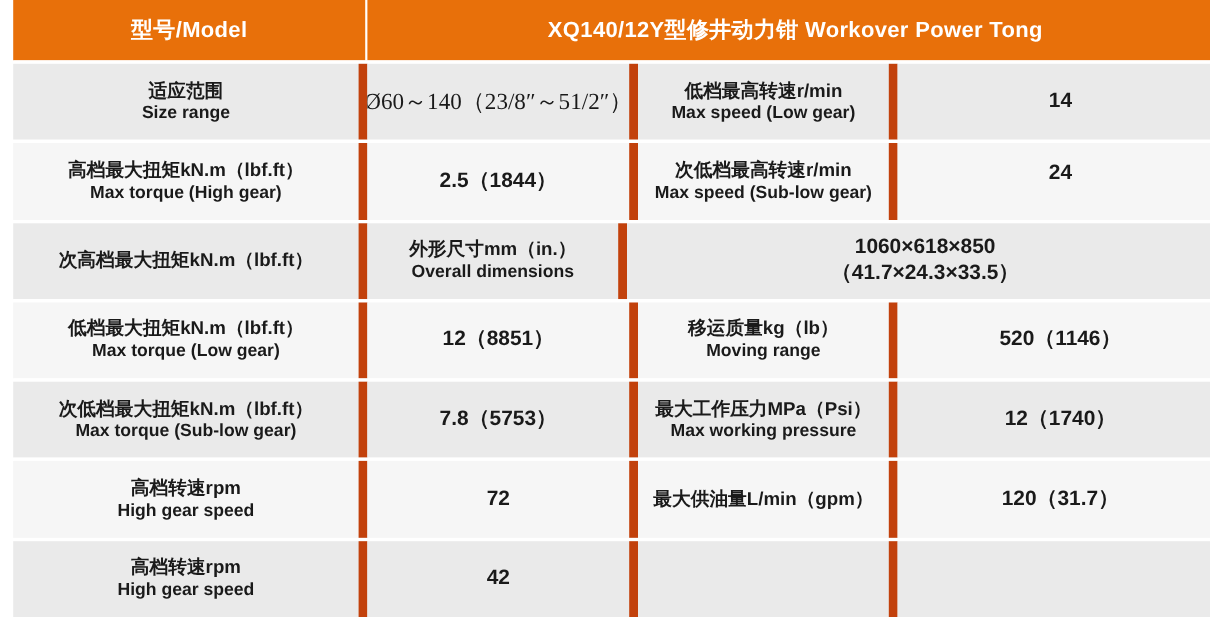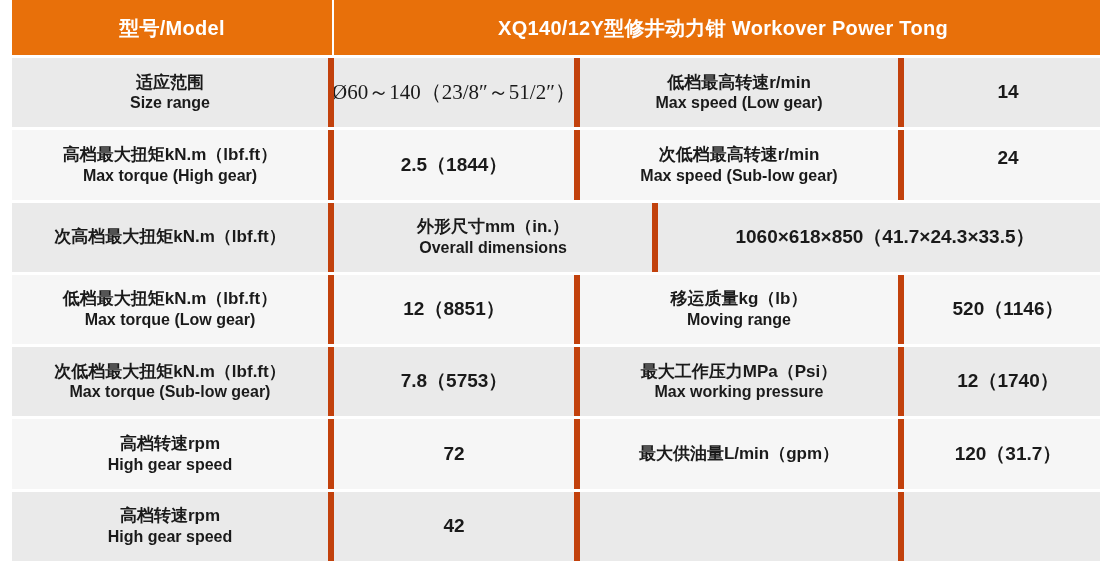--- a/index.html
+++ b/index.html
@@ -64,31 +64,31 @@
     box-sizing: border-box;
   }
   .row:first-child { border-top: 3px solid #ffffff; }
 
   .cell {
     display: flex;
     align-items: center;
     justify-content: center;
     text-align: center;
     box-sizing: border-box;
-    border-right: 6px solid #c2410c;
+    border-right: 8px solid #c2410c;
     color: #1a1a1a;
     padding: 2px 6px;
     overflow: hidden;
   }
   .cell:last-child { border-right: none; }
 
   
   .c1 { width: 322px; }
   .c2 { width: 246px; }
-  .c3 { width: 324px; }
+  .c3 { width: 236px; }
   .c4 { flex: 1 1 auto; }
 
   
   .row.shade-dark .cell { background: #eaeaea; }
   .row.shade-light .cell { background: #f6f6f6; }
   .row .cell.empty-cell { }
 
   
   .label-lines {
     display: flex;
@@ -115,20 +115,21 @@
     line-height: 1.3;
     white-space: nowrap;
   }
   .value.serif {
     font-family: "Liberation Serif", "DejaVu Serif", serif;
     font-weight: 400;
     font-size: 21px;
   }
   .value.two-line {
     display: flex;
+    flex-direction: column;
     align-items: center;
     justify-content: center;
   }
   .value.top-align {
     align-self: flex-start;
     margin-top: 14px;
   }
 </style>
 </head>
 <body>

